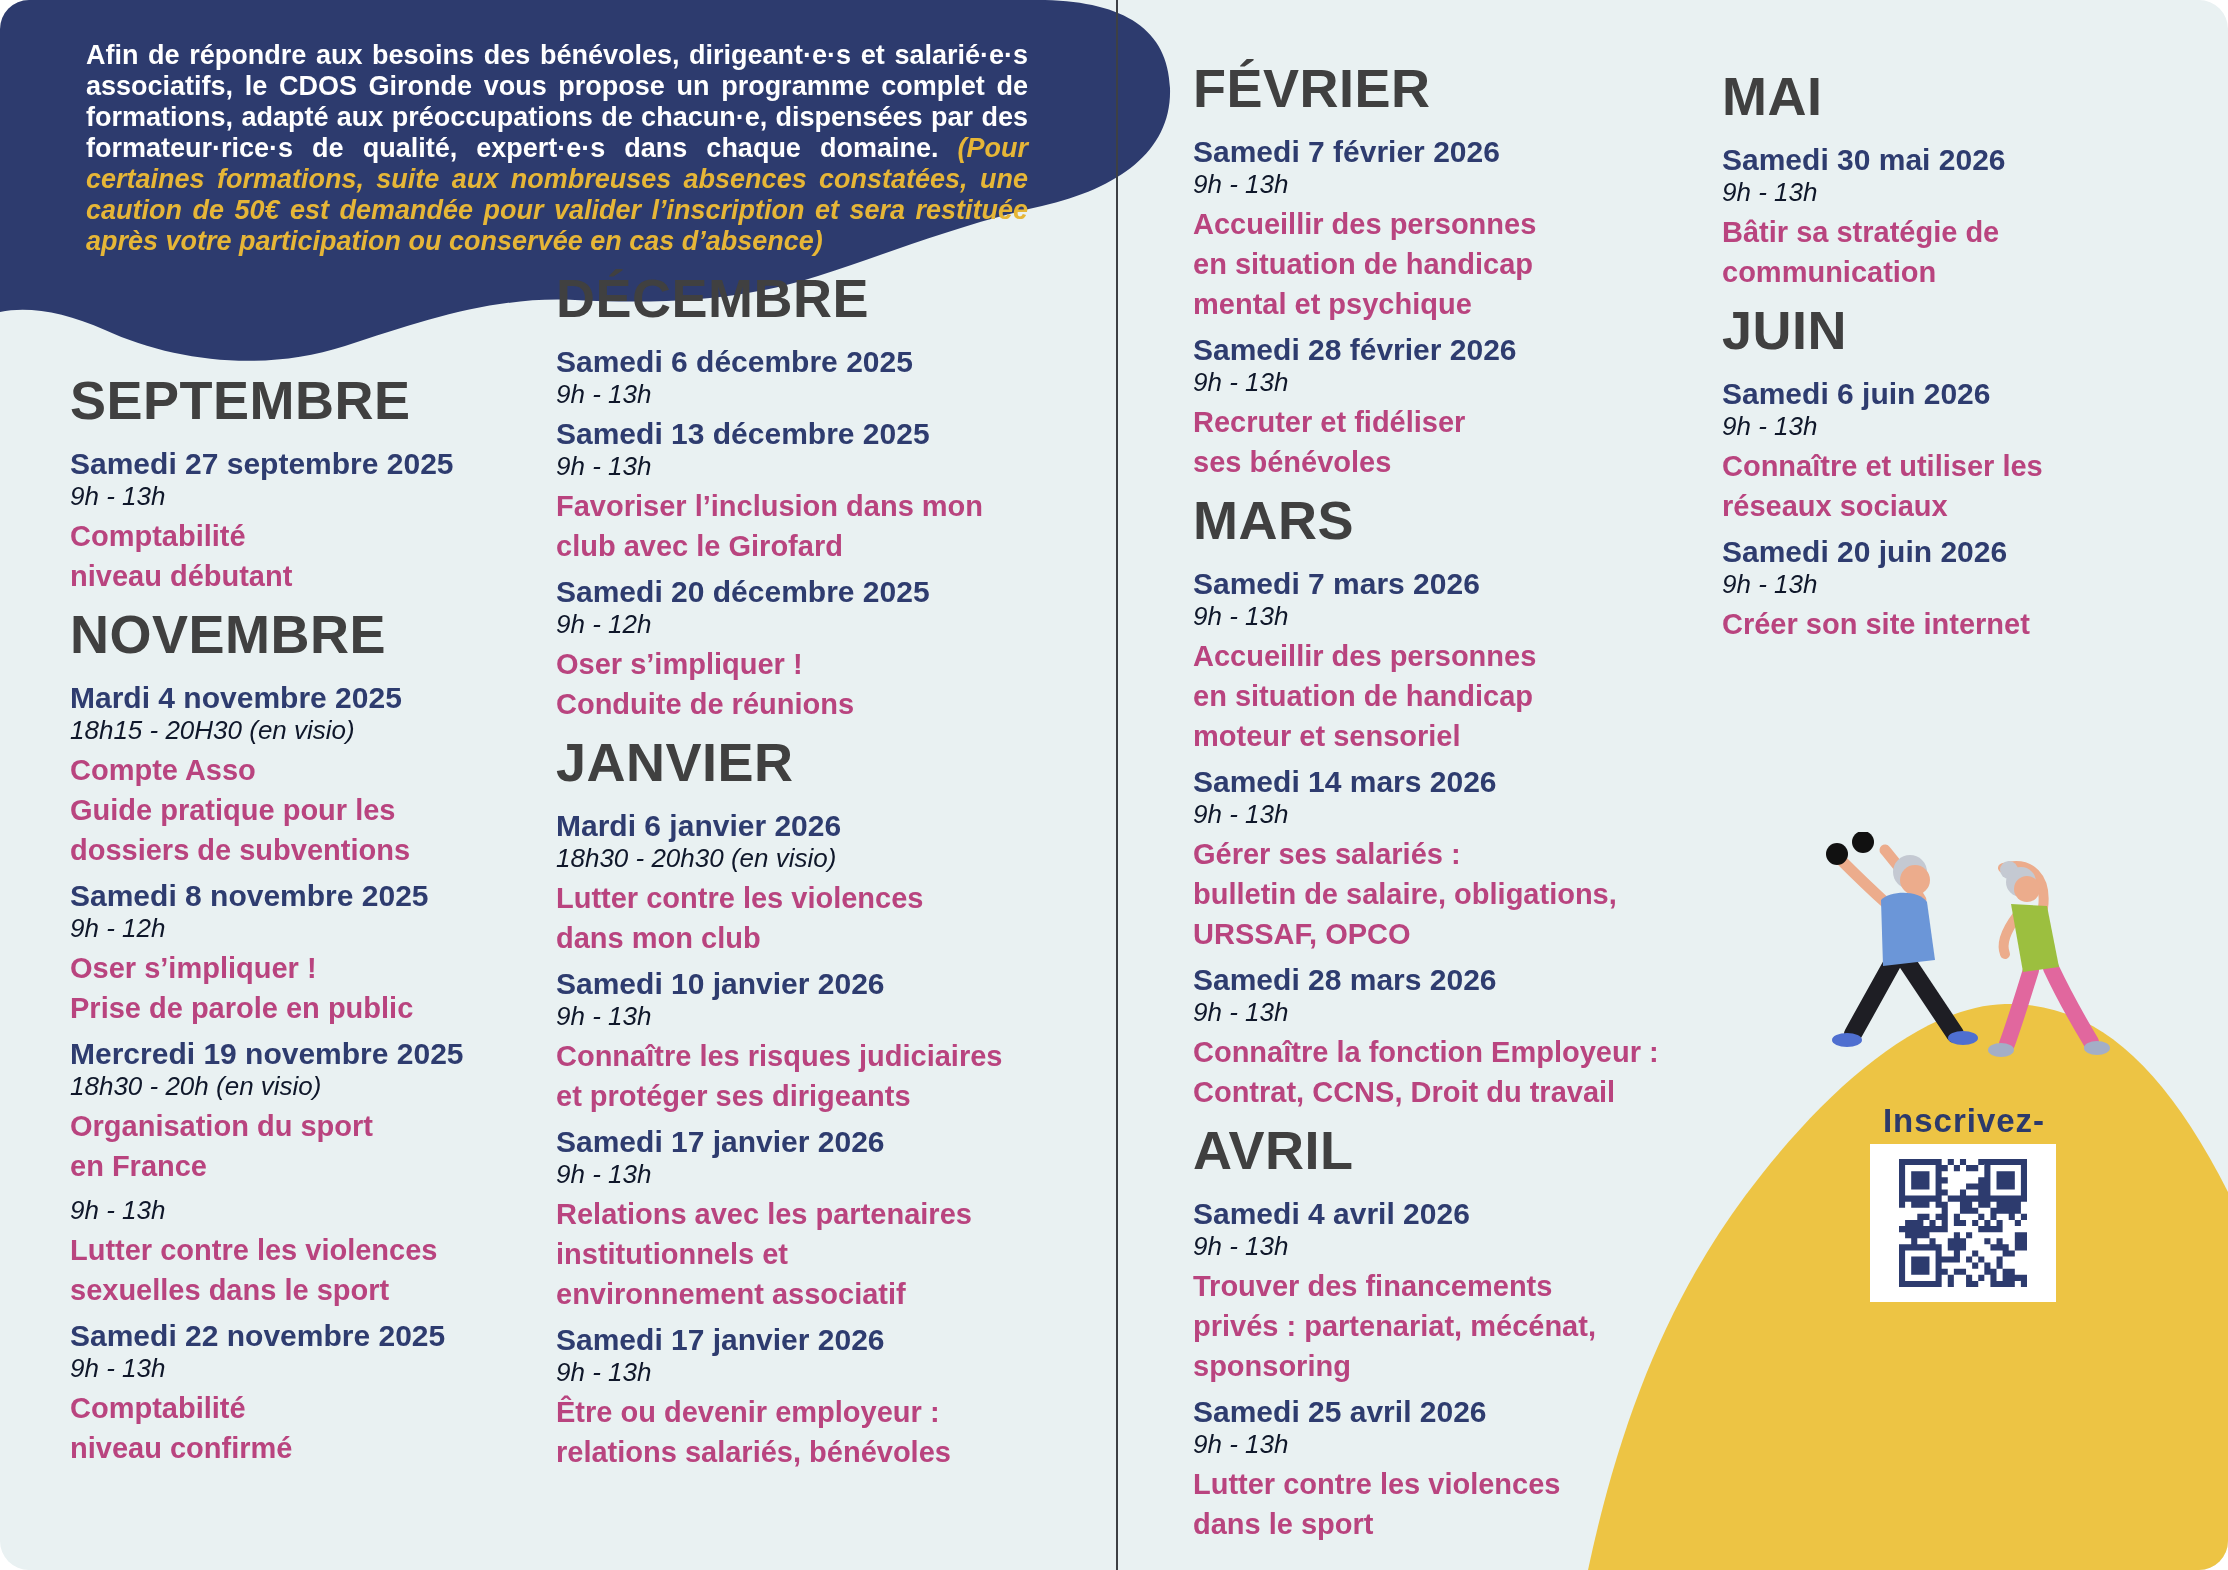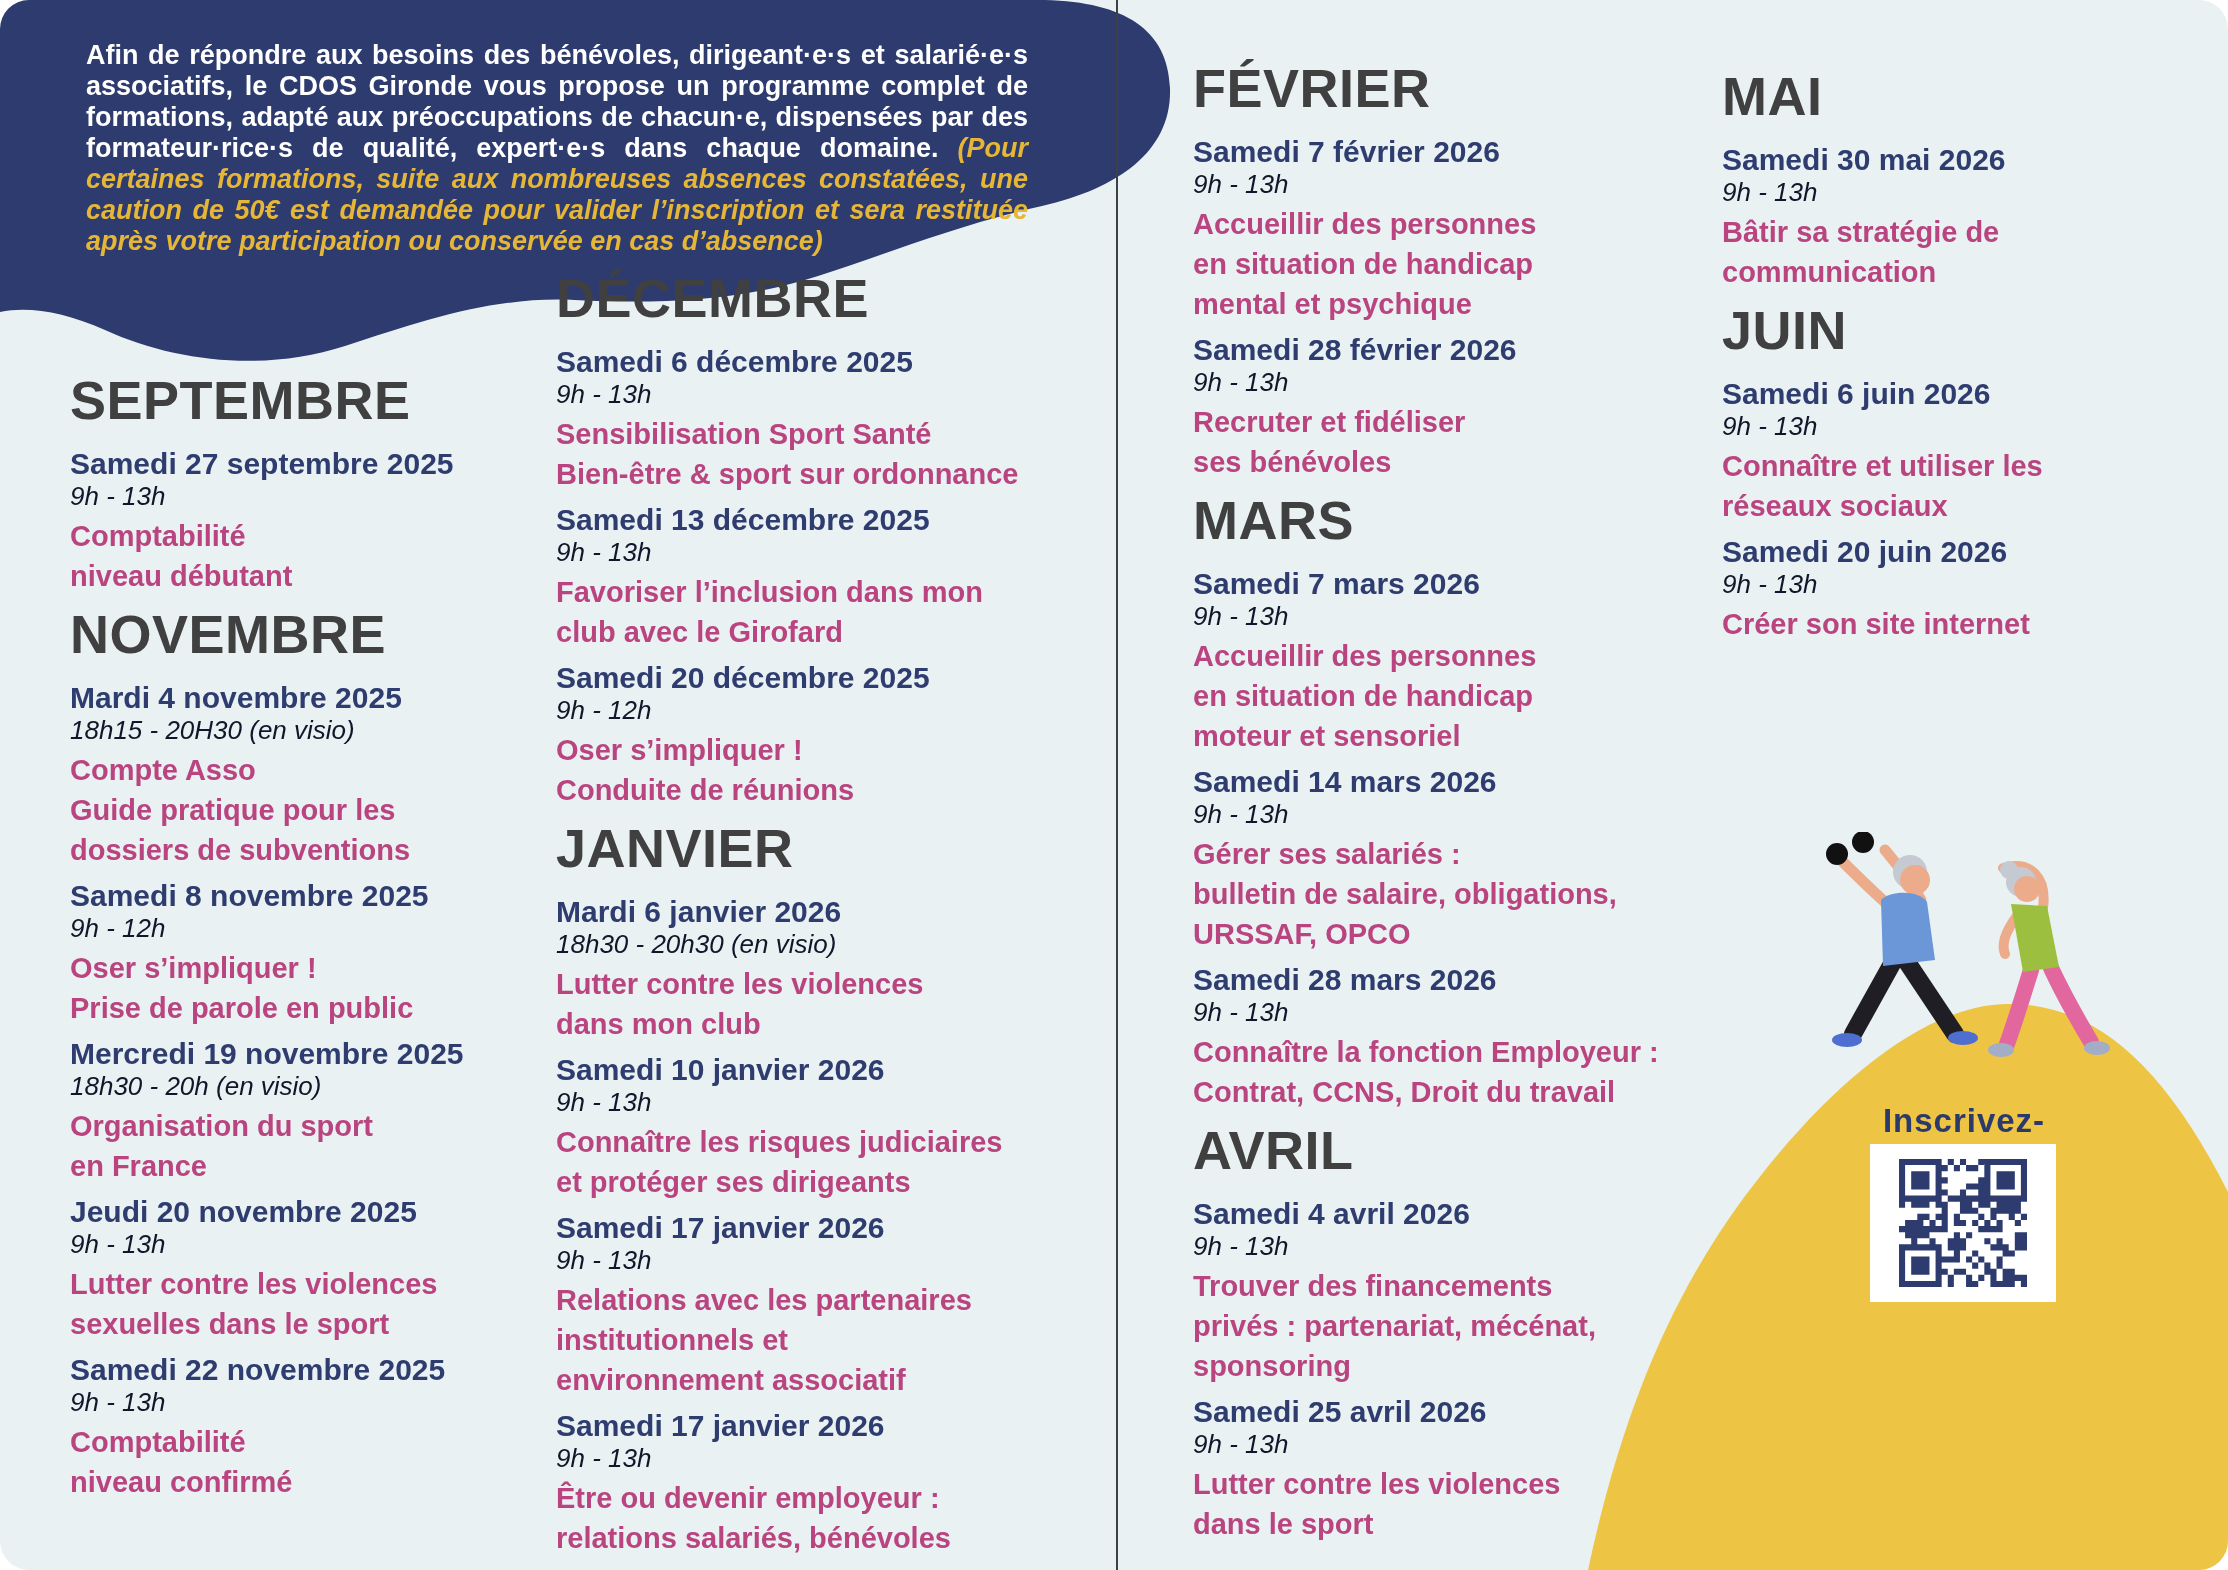--- a/index.html
+++ b/index.html
@@ -77,39 +77,36 @@
         <div class="ev-title">Oser s’impliquer !
 Prise de parole en public</div>
       </div>
       <div class="ev">
         <div class="ev-date">Mercredi 19 novembre 2025</div>
         <div class="ev-time">18h30 - 20h (en visio)</div>
         <div class="ev-title">Organisation du sport
 en France</div>
       </div>
       <div class="ev">
-        <div class="ev-date">Jeudi 20 novembre 2025</div>
         <div class="ev-time">9h - 13h</div>
         <div class="ev-title">Lutter contre les violences
 sexuelles dans le sport</div>
       </div>
       <div class="ev">
         <div class="ev-date">Samedi 22 novembre 2025</div>
         <div class="ev-time">9h - 13h</div>
         <div class="ev-title">Comptabilité
 niveau confirmé</div>
       </div>
     </div>
   <div class="col col2">
       <div class="month">DÉCEMBRE</div>
       <div class="ev">
         <div class="ev-date">Samedi 6 décembre 2025</div>
         <div class="ev-time">9h - 13h</div>
-        <div class="ev-title">Sensibilisation Sport Santé
-Bien-être &amp; sport sur ordonnance</div>
       </div>
       <div class="ev">
         <div class="ev-date">Samedi 13 décembre 2025</div>
         <div class="ev-time">9h - 13h</div>
         <div class="ev-title">Favoriser l’inclusion dans mon
 club avec le Girofard</div>
       </div>
       <div class="ev">
         <div class="ev-date">Samedi 20 décembre 2025</div>
         <div class="ev-time">9h - 12h</div>

